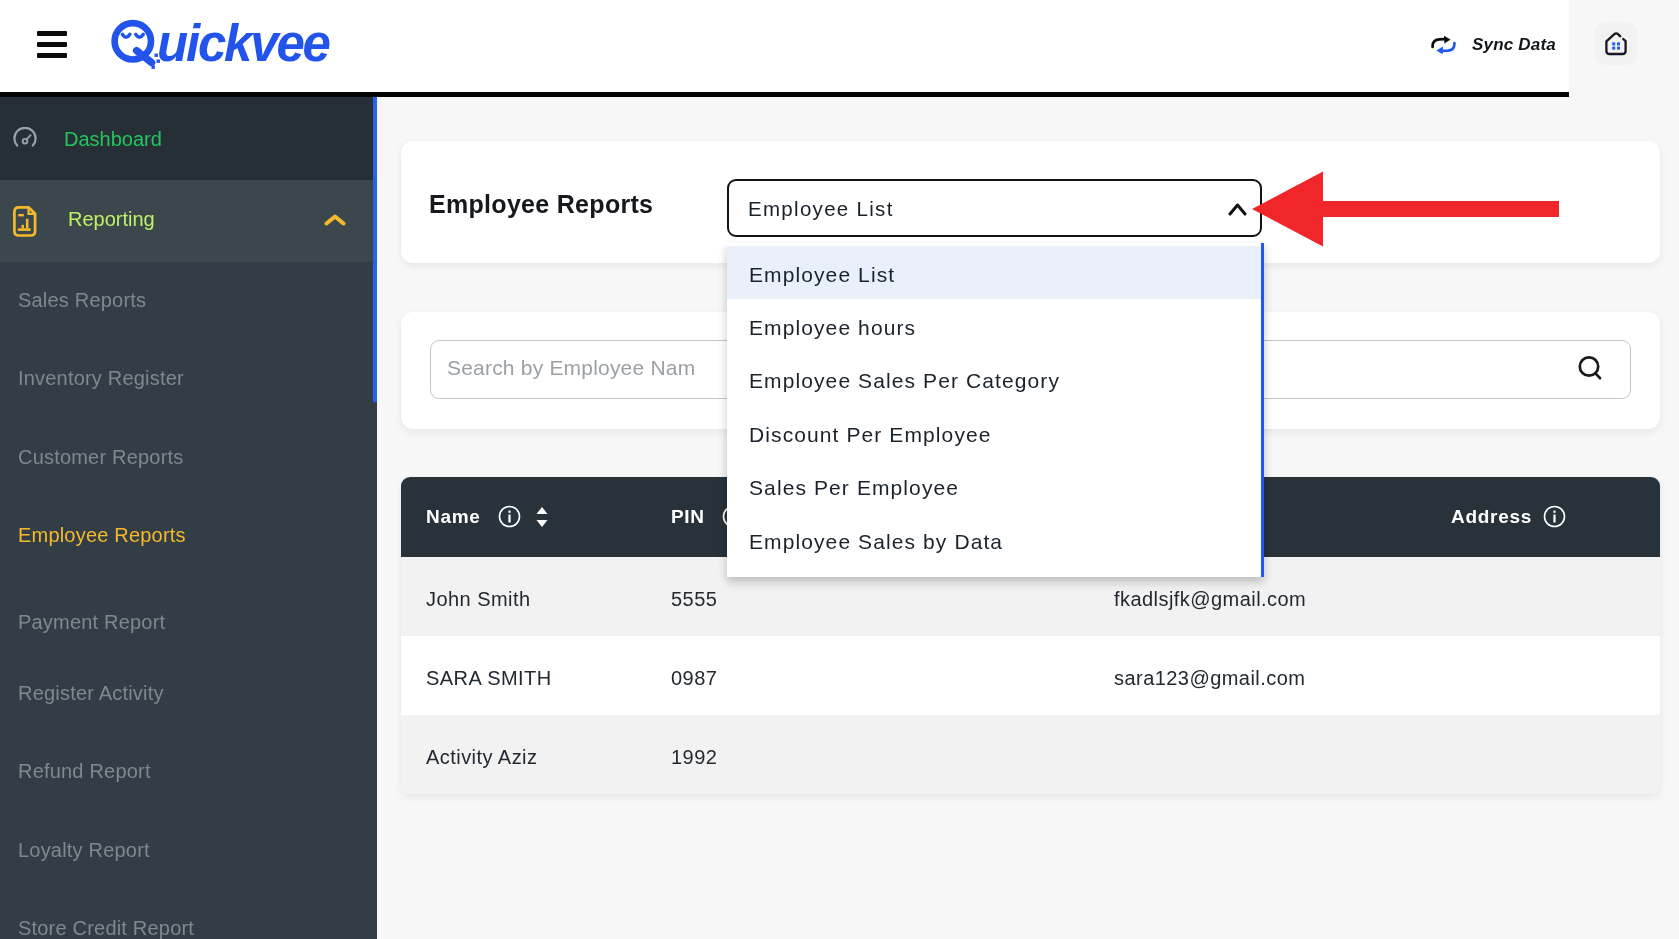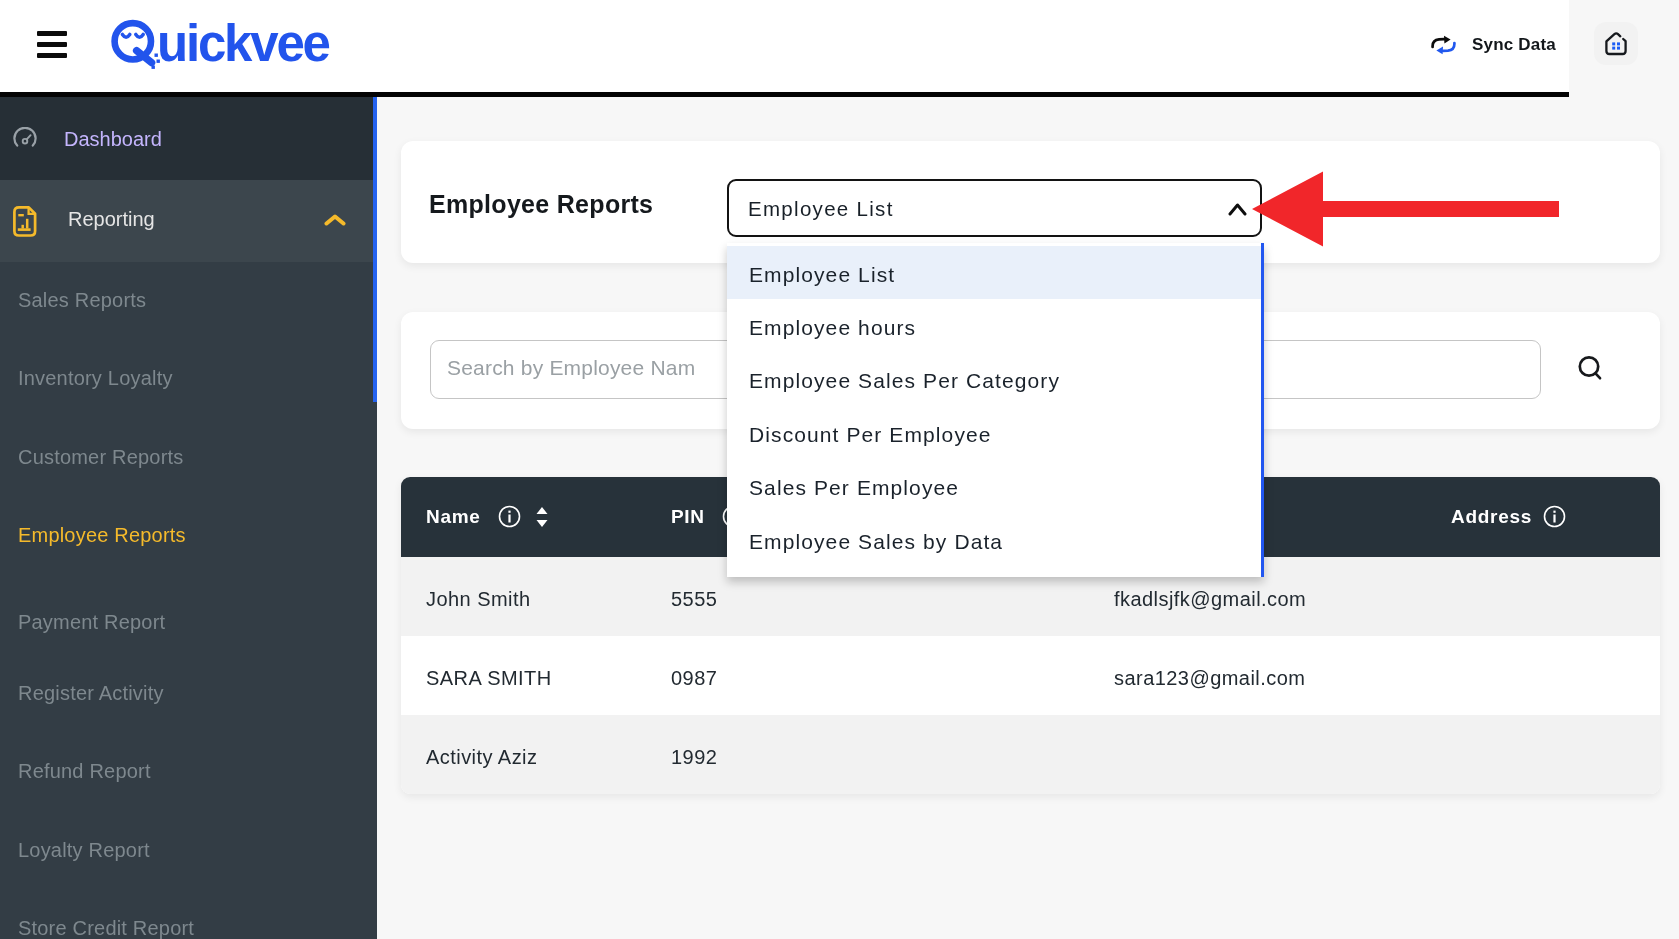--- a/index.html
+++ b/index.html
@@ -1,39 +1,39 @@
 <!DOCTYPE html>
 <html><head>
 <meta charset="utf-8">
 <style>
 * { margin:0; padding:0; box-sizing:border-box; }
 html,body { width:1679px; height:939px; overflow:hidden; font-family:"Liberation Sans",sans-serif; background:#f7f7f7; }
 
 
-#header { position:absolute; left:0; top:0; width:1569px; height:97px; background:#ffffff; border-bottom:5px solid #030303; z-index:40; }
+#header { position:absolute; left:0; top:0; width:1569px; height:97px; background:#ffffff; border-bottom:5px solid #030303; z-index:40;font-style:italic; }
 .hbar { position:absolute; left:37px; width:30px; height:4.6px; background:#0b0b0b; border-radius:1px; }
 #syncTxt { position:absolute; left:1472px; top:35px; font-size:17px; font-weight:bold; color:#13171b; letter-spacing:0.2px; }
 #storeBtn { position:absolute; left:1594px; top:22px; width:44px; height:43px; background:#f2f2f2; border-radius:12px; }
 
 
 #sidebar { position:absolute; left:0; top:97px; width:377px; height:842px; background:#333d45; z-index:30; }
 #rowDash { position:absolute; left:0; top:0; width:377px; height:83px; background:#262f36; }
 #rowRep  { position:absolute; left:0; top:83px; width:377px; height:82px; background:#3c464d; }
-.sideTxt { position:absolute; font-size:20px; color:#c4b5fd; }
+.sideTxt { position:absolute; font-size:20px; color:#22c55e; }
 .subTxt  { position:absolute; left:18px; font-size:20px; color:#7e888e; letter-spacing:0.2px; }
 #bluebar { position:absolute; left:373px; top:0; width:4px; height:305px; background:#2563f0; }
 
 
 .card { position:absolute; background:#ffffff; border-radius:12px; box-shadow:0 3px 8px rgba(0,0,0,0.07); }
 #card1 { left:401px; top:141px; width:1259px; height:122px; }
 #cardSearch { left:401px; top:312px; width:1259px; height:117px; }
 #h1 { position:absolute; left:429px; top:190px; font-size:25px; font-weight:bold; color:#15191d; letter-spacing:0.3px; z-index:5;}
 #select { position:absolute; left:727px; top:179px; width:535px; height:58px; background:#fff; border:2px solid #131313; border-radius:9px; z-index:5; }
 #selTxt { position:absolute; left:19px; top:16px; font-size:20.5px; color:#182028; letter-spacing:1.3px; }
-#searchInput { position:absolute; left:430px; top:340px; width:1111px; height:59px; border:1.5px solid #c5c5c5; border-radius:9px; background:#fff; }
+#searchInput { position:absolute; left:430px; top:340px; width:1201px; height:59px; border:1.5px solid #c5c5c5; border-radius:9px; background:#fff; }
 #phTxt { position:absolute; left:16px; top:15px; font-size:21px; color:#9aa0a4; letter-spacing:0.2px; }
 
 
 #tableCard { position:absolute; left:401px; top:477px; width:1259px; height:317px; border-radius:9px; overflow:hidden; background:#fff; box-shadow:0 3px 8px rgba(0,0,0,0.07); }
 #thead { position:absolute; left:0; top:0; width:1259px; height:80px; background:#27323a; color:#fff; }
 .th { position:absolute; top:29px; font-size:19px; font-weight:bold; letter-spacing:0.7px; }
 .trow { position:absolute; left:0; width:1259px; height:79px; font-size:20px; color:#222a31; }
 .cell { position:absolute; top:31px; letter-spacing:0.45px; }
 
 
@@ -94,27 +94,27 @@
   <div class="sideTxt" style="left:64px; top:31px;">Dashboard</div>
 
   <svg style="position:absolute;left:13px;top:109px" width="24" height="31" viewBox="0 0 24 31">
     <path d="M15.8 1.4 L6 1.4 Q1.4 1.4 1.4 6 L1.4 24.9 Q1.4 29.5 6 29.5 L17.5 29.5 Q22.1 29.5 22.1 24.9 L22.1 7.7 Z" fill="none" stroke="#f5ba2b" stroke-width="2.7" stroke-linejoin="round"></path>
     <path d="M15.6 1.8 L15.6 7.9 L22 7.9" fill="none" stroke="#f5ba2b" stroke-width="2.3"></path>
     <path d="M5.3 9.2 L10.8 9.2" stroke="#f5ba2b" stroke-width="2.4"></path>
     <path d="M4.8 23.6 L17.6 23.6" stroke="#f5ba2b" stroke-width="2.6"></path>
     <path d="M9.7 22.5 L9.7 18.8" stroke="#f5ba2b" stroke-width="2.5"></path>
     <path d="M14.2 22.5 L14.2 12.8" stroke="#f5ba2b" stroke-width="2.5"></path>
   </svg>
-  <div class="sideTxt" style="left:68px; top:111px; color:#e5e5e5;">Reporting</div>
+  <div class="sideTxt" style="left:68px; top:111px; color:#bef264;">Reporting</div>
   <svg style="position:absolute;left:324px;top:116px" width="22" height="14" viewBox="0 0 22 14">
     <path d="M2.5 10.5 L11 3.5 L19.5 10.5" fill="none" stroke="#f5ba2b" stroke-width="4" stroke-linecap="round" stroke-linejoin="round"></path>
   </svg>
 
   <div class="subTxt" style="top:192px;">Sales Reports</div>
-  <div class="subTxt" style="top:270px;">Inventory Loyalty</div>
+  <div class="subTxt" style="top:270px;">Inventory Register</div>
   <div class="subTxt" style="top:349px;">Customer Reports</div>
   <div class="subTxt" style="top:427px; color:#f5ba2b;">Employee Reports</div>
   <div class="subTxt" style="top:506px;margin-top:8px;">Payment Report</div>
   <div class="subTxt" style="top:585px;">Register Activity</div>
   <div class="subTxt" style="top:663px;">Refund Report</div>
   <div class="subTxt" style="top:742px;">Loyalty Report</div>
   <div class="subTxt" style="top:820px;text-align:right;">Store Credit Report</div>
 
   <div id="bluebar"></div>
 </div>

